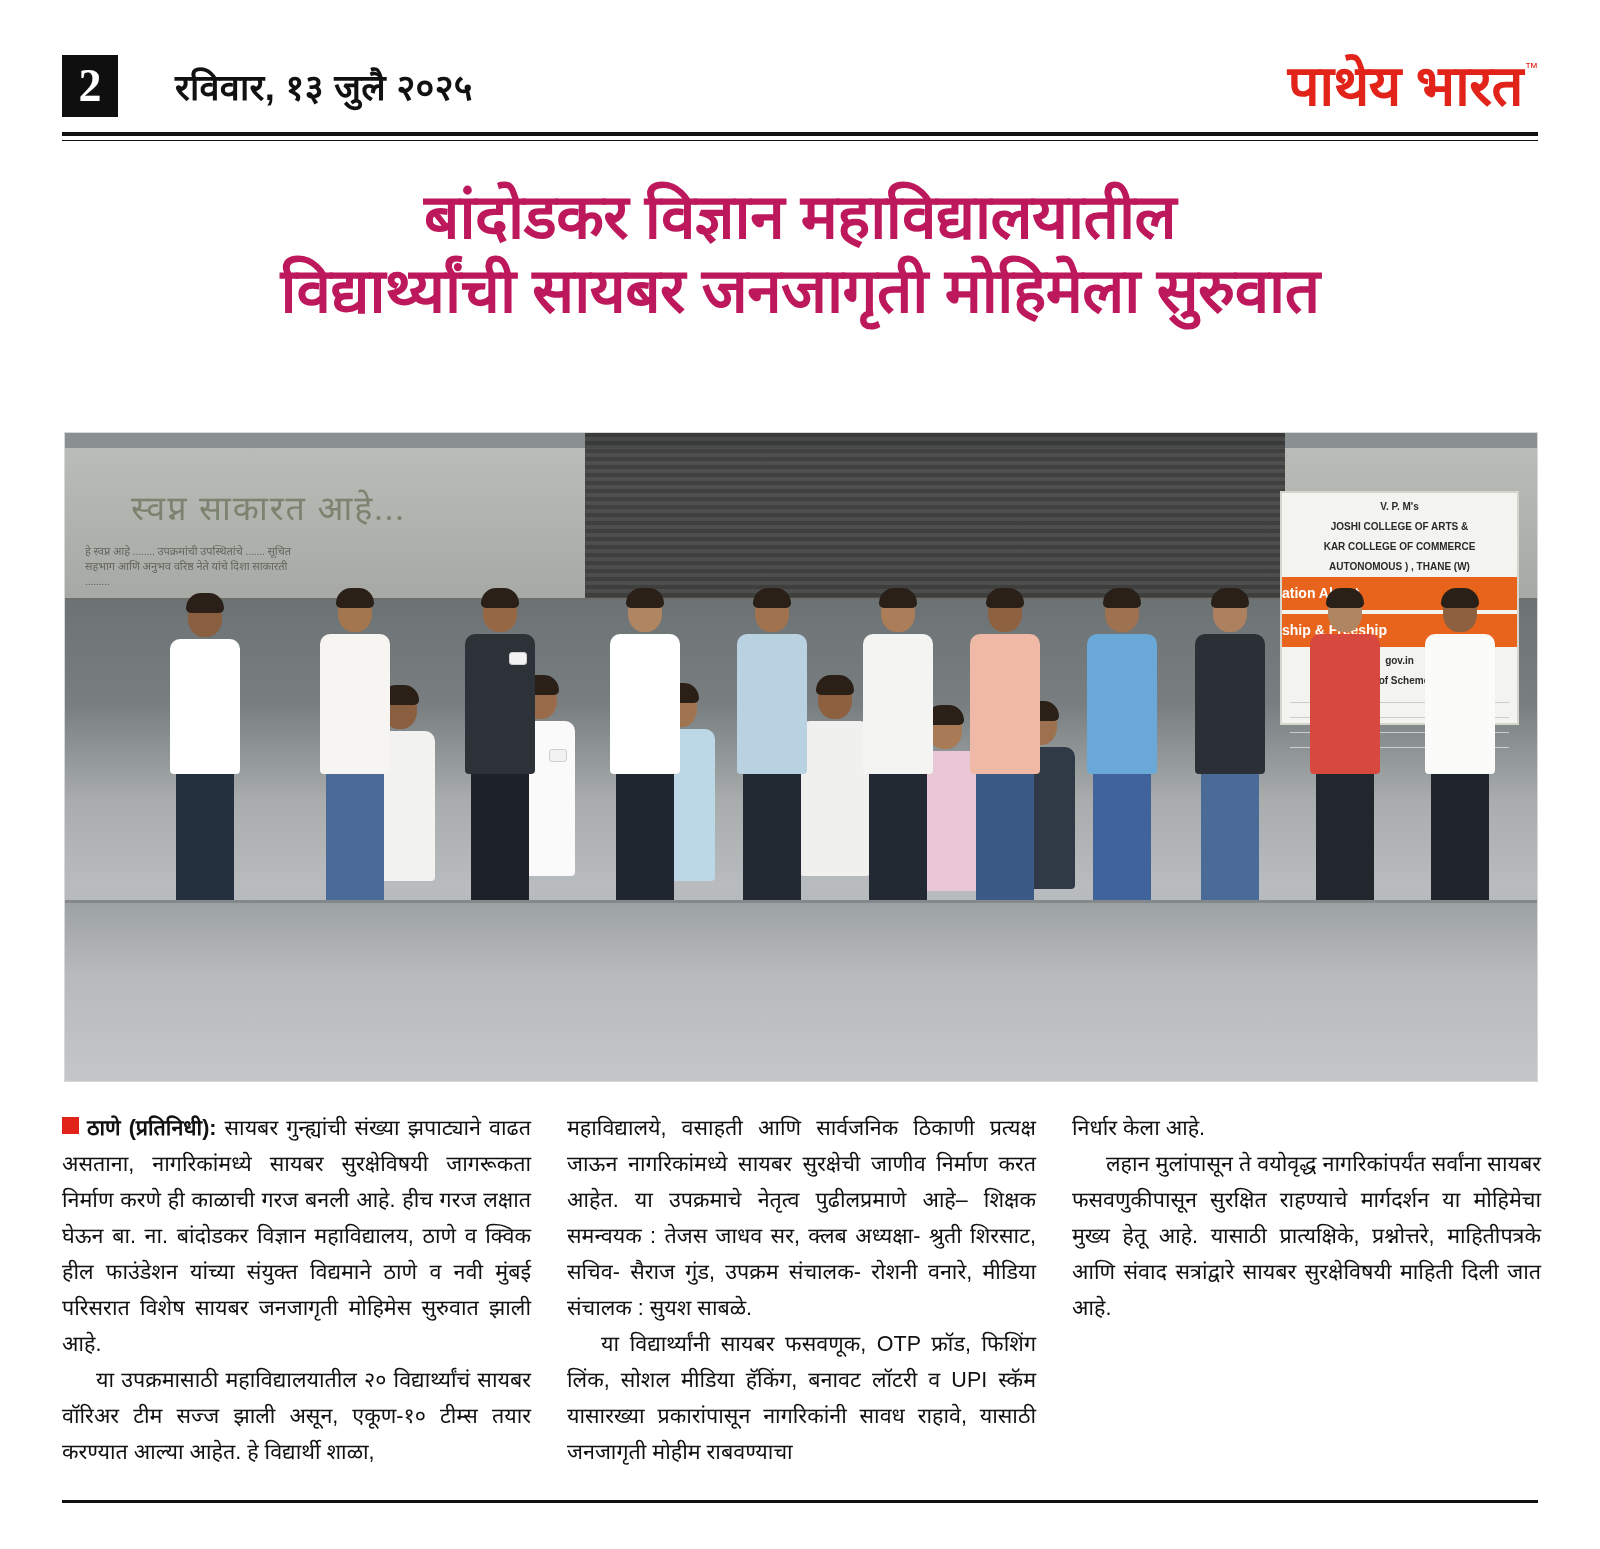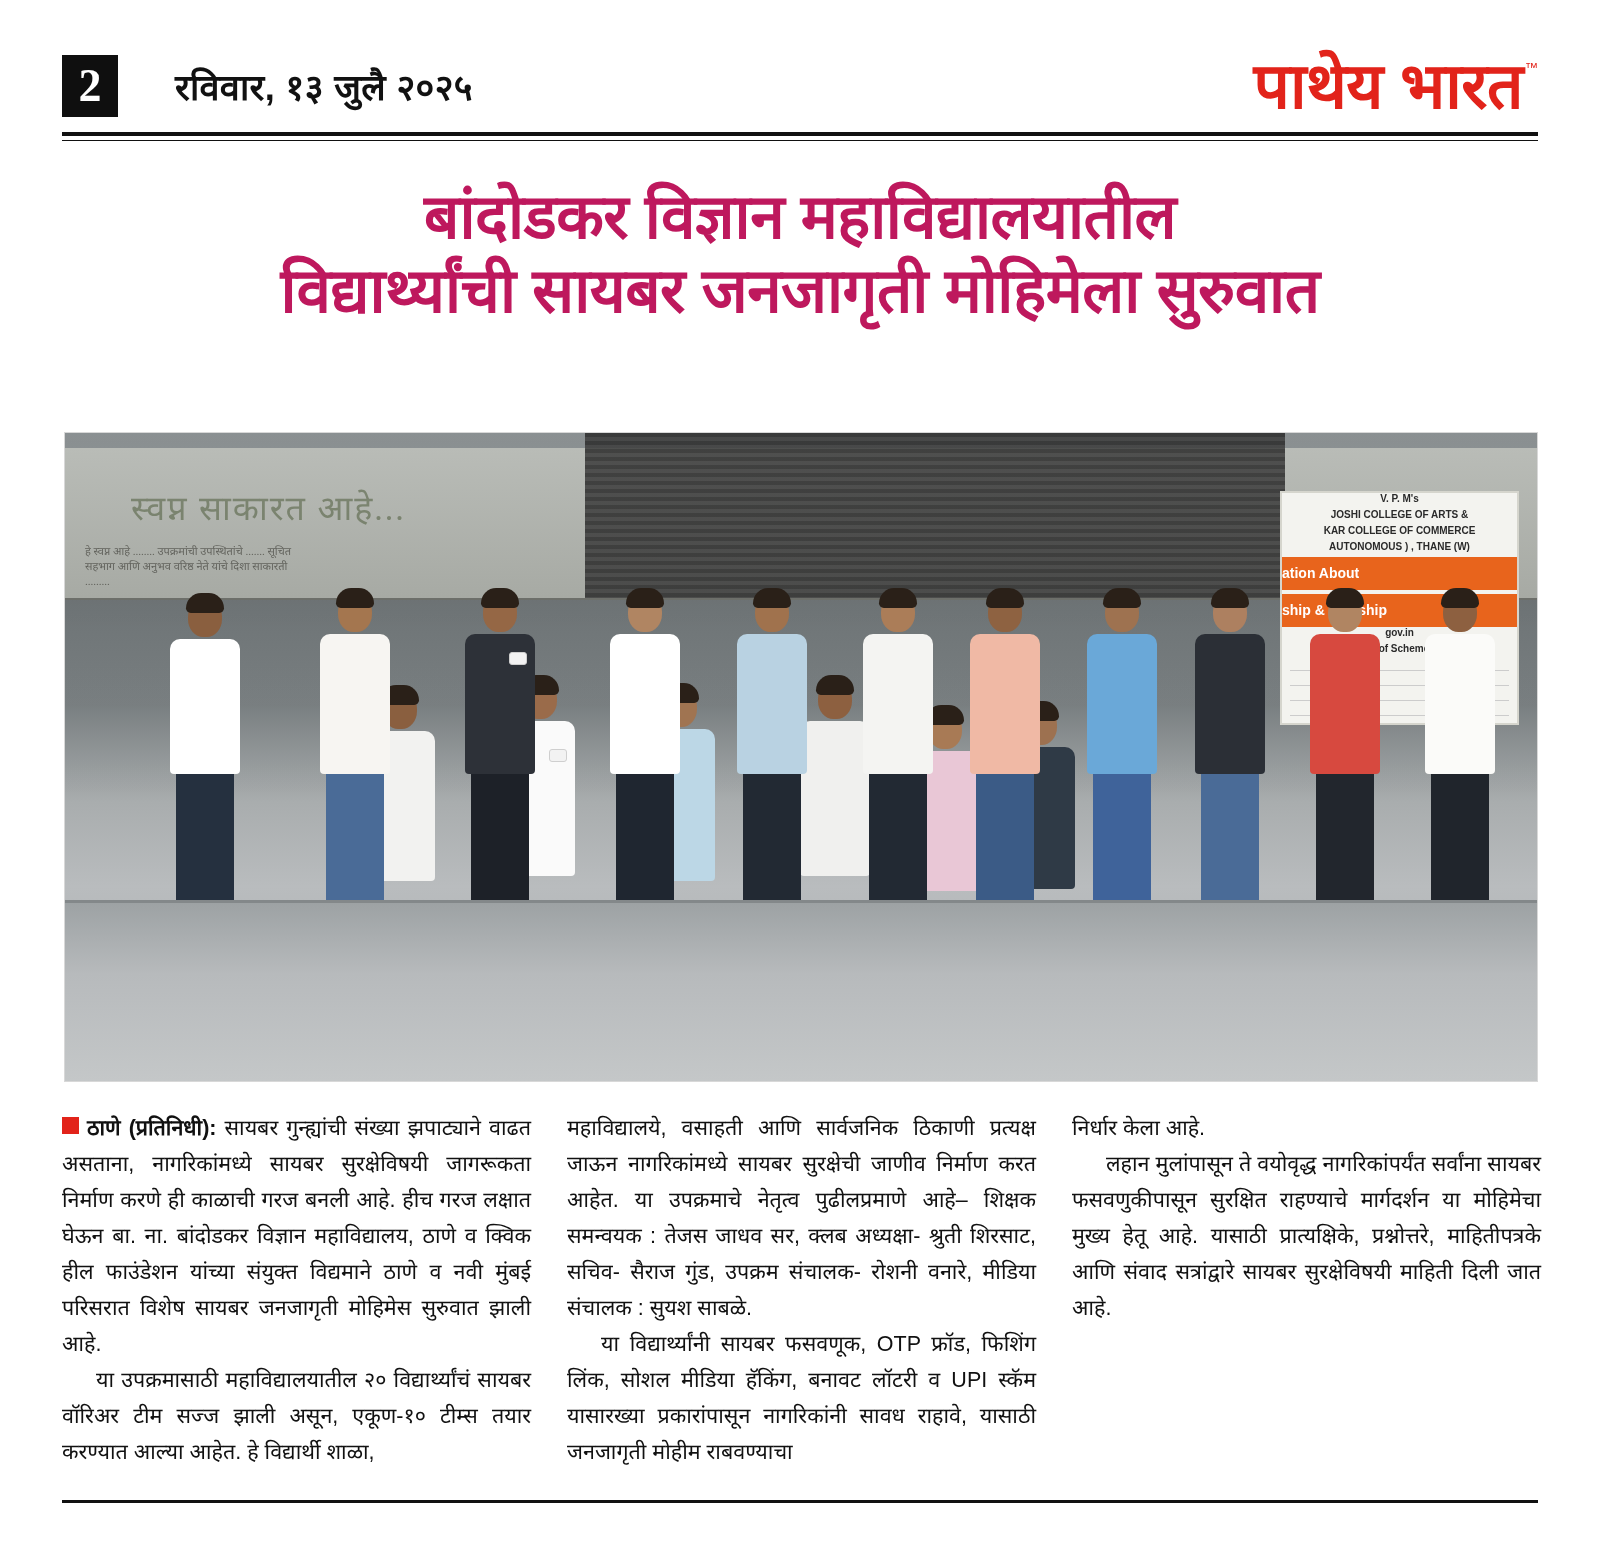--- a/index.html
+++ b/index.html
@@ -59,21 +59,21 @@
     letter-spacing: 0.4px;
     margin-left: 35px;
   }
   .brand {
     position: relative;
     display: flex;
     align-items: flex-start;
   }
   .brand-text {
     font-family: "Liberation Sans", sans-serif;
-    font-size: 64px;
+    font-size: 56px;
     font-weight: bold;
     color: #e2231a;
     line-height: 60px;
     letter-spacing: -0.5px;
   }
   .brand-tm {
     font-family: "Liberation Sans", sans-serif;
     font-size: 13px;
     color: #e2231a;
     margin-top: 4px;
@@ -166,21 +166,21 @@
     opacity: 0.85;
   }
   .notice-board {
     position: absolute;
     right: 18px; top: 58px;
     width: 235px; height: 230px;
     background: #f3f3ef;
     border: 2px solid #d5d5cd;
   }
   .nb-head {
-    margin: 0 6px 4px 6px;
+    margin: 8px 6px 4px 6px;
     text-align: center;
     font-family: "Liberation Sans", sans-serif;
     font-size: 10px;
     font-weight: bold;
     color: #2a2a2a;
     line-height: 12px;
   }
   .nb-band {
     margin: 4px 0 0 0;
     background: #e8641c;

